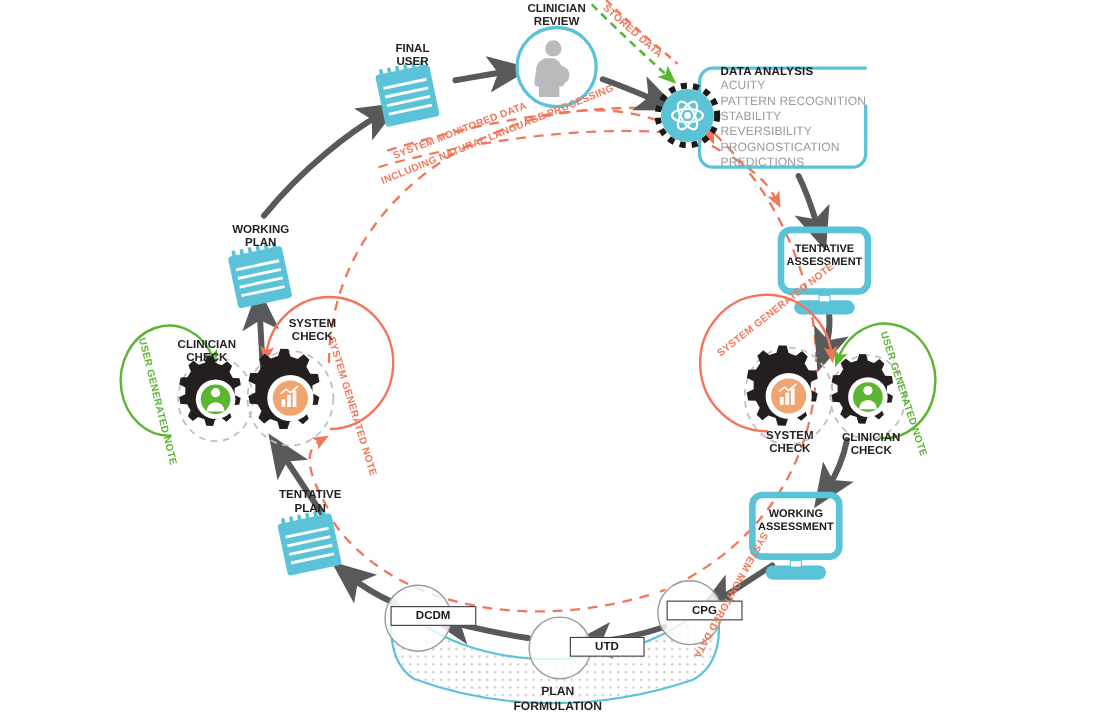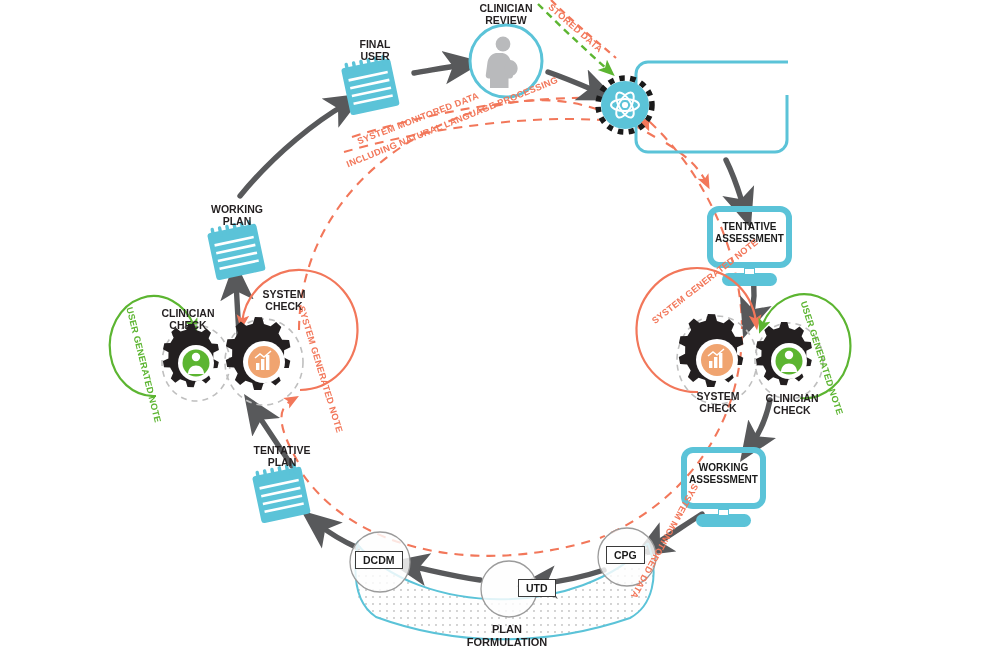--- a/index.html
+++ b/index.html
@@ -15,21 +15,21 @@
           line-height:1.15;white-space:pre-line;}
   .monlbl{position:absolute;text-align:center;}
   .crv{position:absolute;transform-origin:0 0;font-size:9.2px;font-weight:700;
        letter-spacing:.3px;white-space:nowrap;}
   .node-lbl{position:absolute;font-size:10.5px;font-weight:700;color:#231f20;
             text-align:center;line-height:1.15;white-space:pre-line;}
   .pf-lbl{position:absolute;font-size:11px;font-weight:700;color:#231f20;
           text-align:center;line-height:1.2;white-space:pre-line;}
   .minibox{position:absolute;border:1.6px solid #3a3a3a;background:#fff;
            font-size:10.5px;font-weight:700;color:#1a1a1a;text-align:center;
-           padding:2px 7px;}
+           padding:2px 22px;}
 </style>
 </head>
 <body>
 
 <div id="stage">
 
   <svg class="layer" viewBox="0 0 1000 650">
     <defs>
       <marker id="ah-gray" markerWidth="9" markerHeight="9" refX="3.4" refY="3.2" orient="auto" markerUnits="strokeWidth">
         <path d="M0,0.1 L7.4,3.2 L0,6.3 L1.7,3.2 Z" fill="#58595b"></path>
@@ -288,20 +288,29 @@
 
   <div class="node-lbl" style="left:330px;top:38px;width:90px;">FINAL
 USER</div>
 
   <div class="node-lbl" style="left:192px;top:203px;width:90px;">WORKING
 PLAN</div>
 
   <div class="node-lbl" style="left:236px;top:444px;width:92px;">TENTATIVE
 PLAN</div>
 
+  <div class="da-box">
+    <div class="da-title">DATA ANALYSIS</div>
+    <div class="da-item">ACUITY</div>
+    <div class="da-item" style="overflow:hidden;width:143px;">PATTERN RECOGNITION</div>
+    <div class="da-item">STABILITY</div>
+    <div class="da-item">REVERSIBILITY</div>
+    <div class="da-item">PROGNOSTICATION</div>
+    <div class="da-item">PREDICTIONS</div>
+  </div>
 
   <div class="boxlbl monlbl" style="left:712px;top:221px;width:75px;">TENTATIVE
 ASSESSMENT</div>
 
   <div class="boxlbl monlbl" style="left:686px;top:462px;width:75px;">WORKING
 ASSESSMENT</div>
 
   <div class="node-lbl" style="left:672px;top:390px;width:92px;">SYSTEM
 CHECK</div>
 

